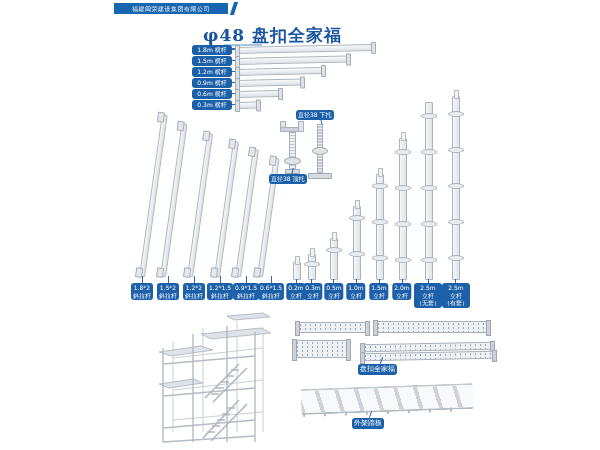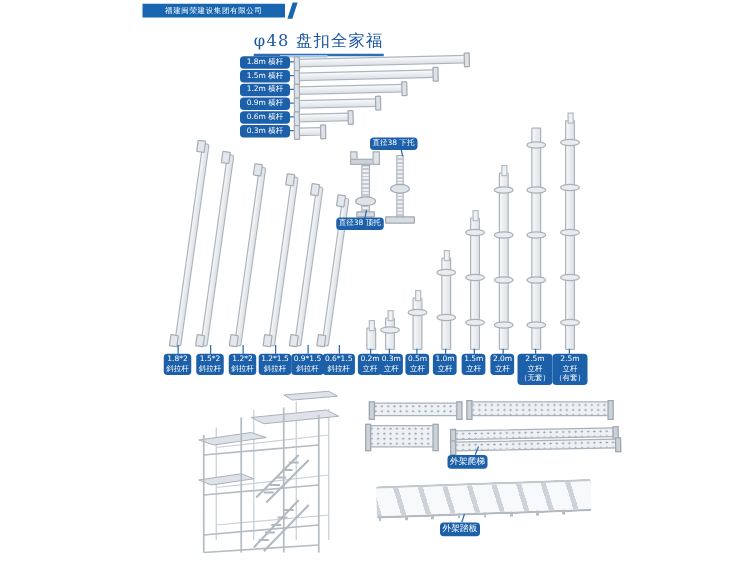--- a/index.html
+++ b/index.html
@@ -4,21 +4,21 @@
 <style>
   html,body{margin:0;padding:0;background:#fff;}
   .canvas{position:relative;width:600px;height:450px;background:#fff;overflow:hidden;
           font-family:"DejaVu Sans","Liberation Sans",sans-serif;}
   
   .hdr-bar{position:absolute;left:114px;top:3px;width:114px;height:11px;background:#1866b0;
            color:#fff;font-size:6px;line-height:11px;text-align:center;letter-spacing:.5px;}
   .hdr-stripe{position:absolute;left:232px;top:2px;width:4px;height:13px;background:#1866b0;
               transform:skewX(-18deg);}
   
-  .title{position:absolute;left:203px;top:24px;font-size:13px;font-weight:normal;color:#1a55a0;
+  .title{position:absolute;left:203px;top:24px;font-size:17px;font-weight:bold;color:#1a55a0;
          letter-spacing:1px;border-bottom:2px solid #2e6cb5;padding-bottom:1px;
          font-family:"DejaVu Serif","Liberation Serif",serif;}
   .title-underline2{position:absolute;left:224px;top:44px;width:38px;height:2px;background:#a8c6e4;}
   
   .badge{position:absolute;background:#1c60aa;color:#fff;border-radius:3px;text-align:center;
          font-size:6px;line-height:1.25;padding:1px 2px;white-space:nowrap;z-index:5;}
   .badge .ln{display:block;}
   .ctr{transform:translateX(-50%);}
   
   .tube{position:absolute;height:5px;background:linear-gradient(#f8fafb,#dde2e7);
@@ -256,20 +256,20 @@
       <path d="M68 88 h8 M73 82 h8 M78 76 h8 M83 70 h8 M88 64 h8"></path>
     </g>
   </svg>
 
   <div class="plank" style="left:297px;top:322px;width:69px;height:9px;"></div>
   <div class="plank" style="left:375px;top:321px;width:112px;height:10px;"></div>
   <div class="plank" style="left:294px;top:340px;width:53px;height:16px;"></div>
   <div class="plank" style="left:362px;top:343px;width:129px;height:6px;transform:rotate(-1deg);"></div>
   <div class="plank" style="left:362px;top:352px;width:131px;height:6px;transform:rotate(-1deg);"></div>
   <div class="conn" style="left:381px;top:357px;width:1px;height:7px;transform:rotate(22deg);"></div>
-  <div class="badge" style="left:358px;top:364px;font-size:7px;">外架爬梯</div>
+  <div class="badge" style="left:358px;top:364px;font-size:7px;">盘扣全家福</div>
 
   <div class="ladder"></div>
   <div class="ladder-feet"></div>
   <div class="conn" style="left:370px;top:411px;width:1px;height:7px;transform:rotate(18deg);"></div>
   <div class="badge" style="left:352px;top:418px;font-size:7px;">外架踏板</div>
 
 </div>
 
 </body></html>

